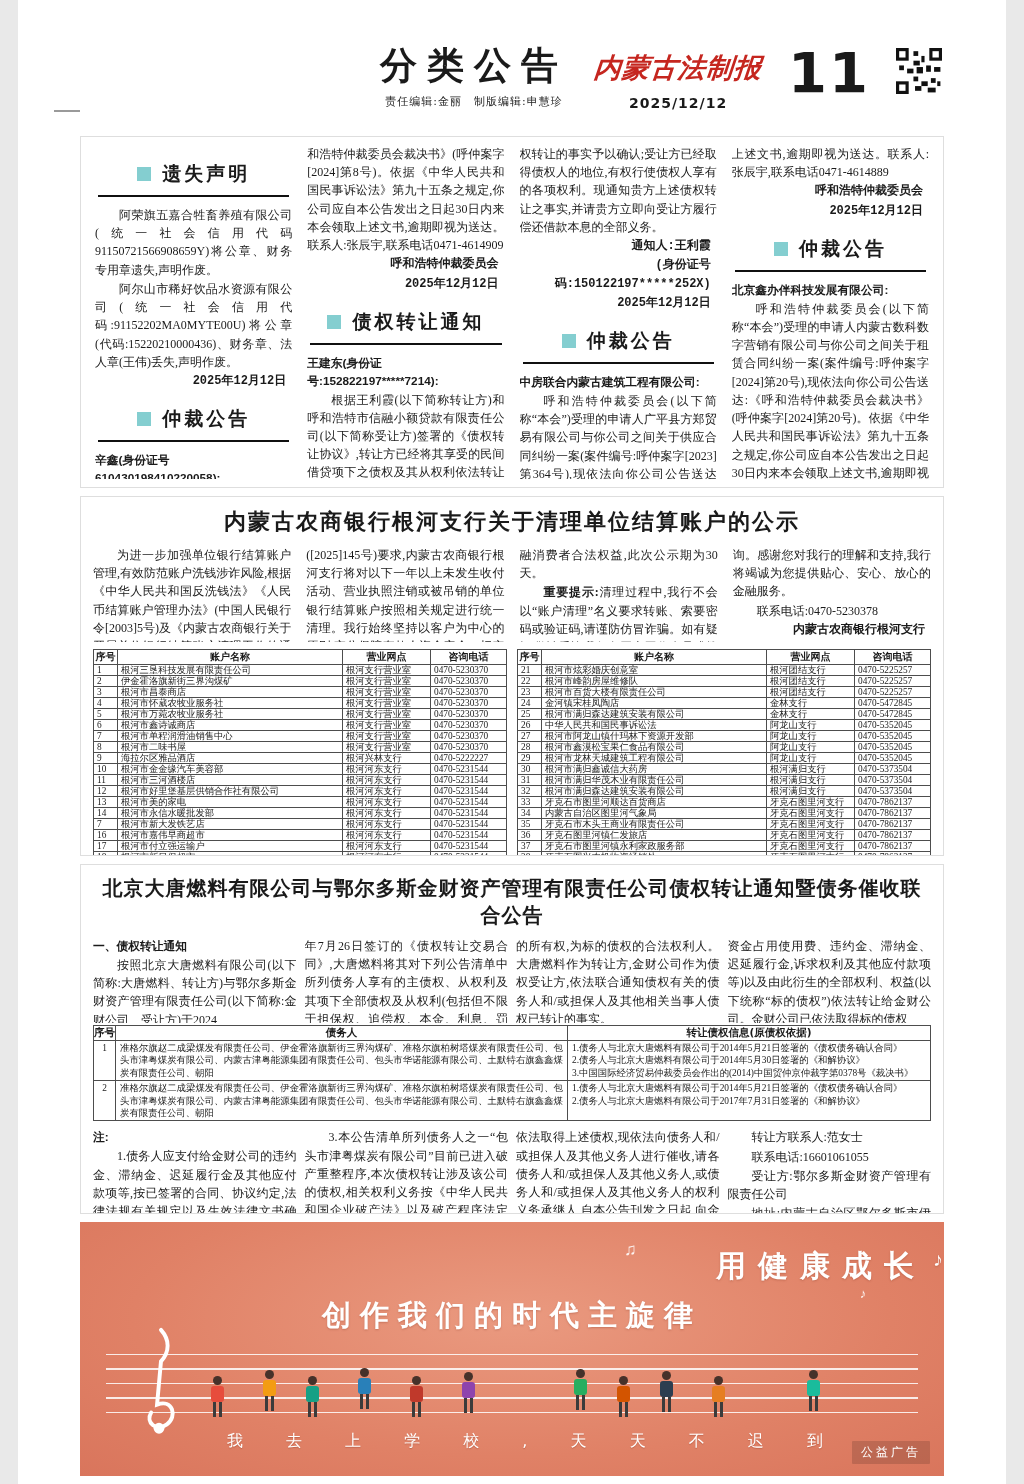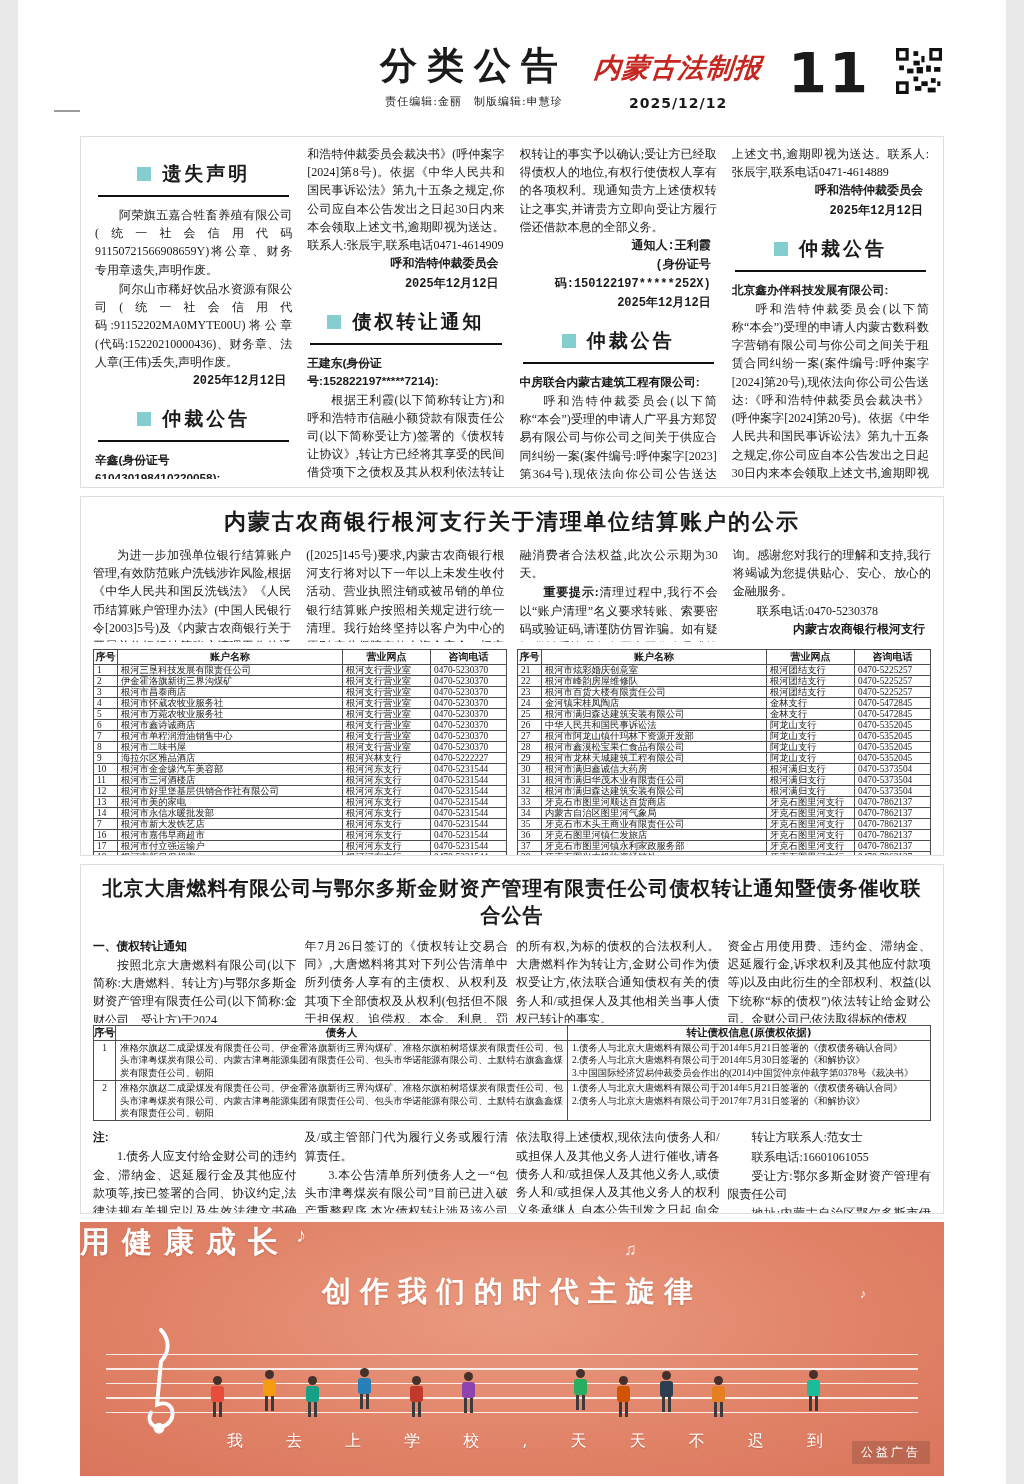--- a/index.html
+++ b/index.html
@@ -60,22 +60,22 @@
   .dt-cols.bottom { height: 136px; margin-top: 7px; }
   .dt-table { width: 100%; border-collapse: collapse; table-layout: fixed; font-size: 9.4px; margin-top: 2px; }
   .dt-table th { border: 1px solid #4d4d4d; font-family: "DejaVu Sans", sans-serif; font-size: 10.5px; height: 15px; font-weight: bold; }
   .dt-table td { border: 1px solid #4d4d4d; padding: 1px 4px; line-height: 1.32; vertical-align: top; text-align: justify; }
   .dt-table .c0 { width: 22px; text-align: center; }
   .dt-table .c1 { width: 54%; }
 
   
   .ad { position: relative; height: 254px; margin-top: 8px; overflow: hidden; color: #fff;
         background: radial-gradient(ellipse at 50% 38%, #ea9a80 0%, var(--ad-bg, #e08166) 62%, #d9755c 100%); }
-  .ad-line1 { text-align: left; font-family: Liberation Sans, sans-serif; font-size: 30px; font-weight: bold;
-              letter-spacing: 12px; text-shadow: 0 1px 2px rgba(140,60,40,.35); }
+  .ad-line1 { text-align: right; font-family: Liberation Mono, monospace; font-size: 30px; font-weight: bold;
+              letter-spacing: 12px; padding-top: 24px; text-shadow: 0 1px 2px rgba(140,60,40,.35); }
   .ad-line2 { text-align: center; font-family: "DejaVu Sans", sans-serif; font-size: 29px; font-weight: bold;
               letter-spacing: 9px; margin-top: 9px; text-shadow: 0 1px 2px rgba(140,60,40,.35); }
   .ad-note { font-size: 20px; letter-spacing: 0; vertical-align: 10px; margin-left: 6px; }
   .floating-note { position: absolute; font-size: 17px; opacity: .9; }
   .fn1 { left: 63%; top: 18px; } .fn2 { right: 9%; top: 64px; font-size: 13px; }
   .staff { position: absolute; left: 26px; right: 26px; top: 132px; height: 59px;
            background: repeating-linear-gradient(to bottom, rgba(255,255,255,.85) 0, rgba(255,255,255,.85) 1.5px,
                         transparent 1.5px, transparent 14.5px); }
   .clef { position: absolute; left: 58px; top: 104px; width: 44px; height: 118px; }
   .kids span.kid { position: absolute; bottom: 56px; width: 16px; height: 44px; }
@@ -483,21 +483,20 @@
             </td>
           </tr>
         </tbody>
     </table>
     <div class="dt-cols bottom">
       <div class="ncol">
           <div class="blk blk-bold">注:</div>
           <div class="blk blk-para">1.债务人应支付给金财公司的违约金、滞纳金、迟延履行金及其他应付款项等,按已签署的合同、协议约定,法律法规有关规定以及生效法律文书确定的方式计算,如与实际计算标准不一致,以实际计算为准。已进入诉讼程序的,由原告、申请执行人垫付的诉讼费、评估费等诉讼相关费用一并偿付。</div>
         </div>
       <div class="ncol">
-          <div class="blk blk-cont">及/或主管部门代为履行义务或履行清算责任。</div>
           <div class="blk blk-para">3.本公告清单所列债务人之一“包头市津粤煤炭有限公司”目前已进入破产重整程序,本次债权转让涉及该公司的债权,相关权利义务按《中华人民共和国企业破产法》以及破产程序法定要求进行,破产管理人依法定程序予以确认。本次公告不修改、不视为放弃法定程序中破产管理人所确定的权利义务。</div>
         </div>
       <div class="ncol">
           <div class="blk blk-cont">依法取得上述债权,现依法向债务人和/或担保人及其他义务人进行催收,请各债务人和/或担保人及其他义务人,或债务人和/或担保人及其他义务人的权利义务承继人,自本公告刊发之日起,向金财公司履行原债权依据约定的偿付义务或相应的担保责任或裁判文书所确定的义务。</div>
         </div>
       <div class="ncol">
           <div class="blk blk-para">转让方联系人:范女士</div>
           <div class="blk blk-para">联系电话:16601061055</div>
           <div class="blk blk-para">受让方:鄂尔多斯金财资产管理有限责任公司</div>
           <div class="blk blk-para">地址:内蒙古自治区鄂尔多斯市伊金霍洛旗阿镇可汗路北(地税局东侧)</div>

